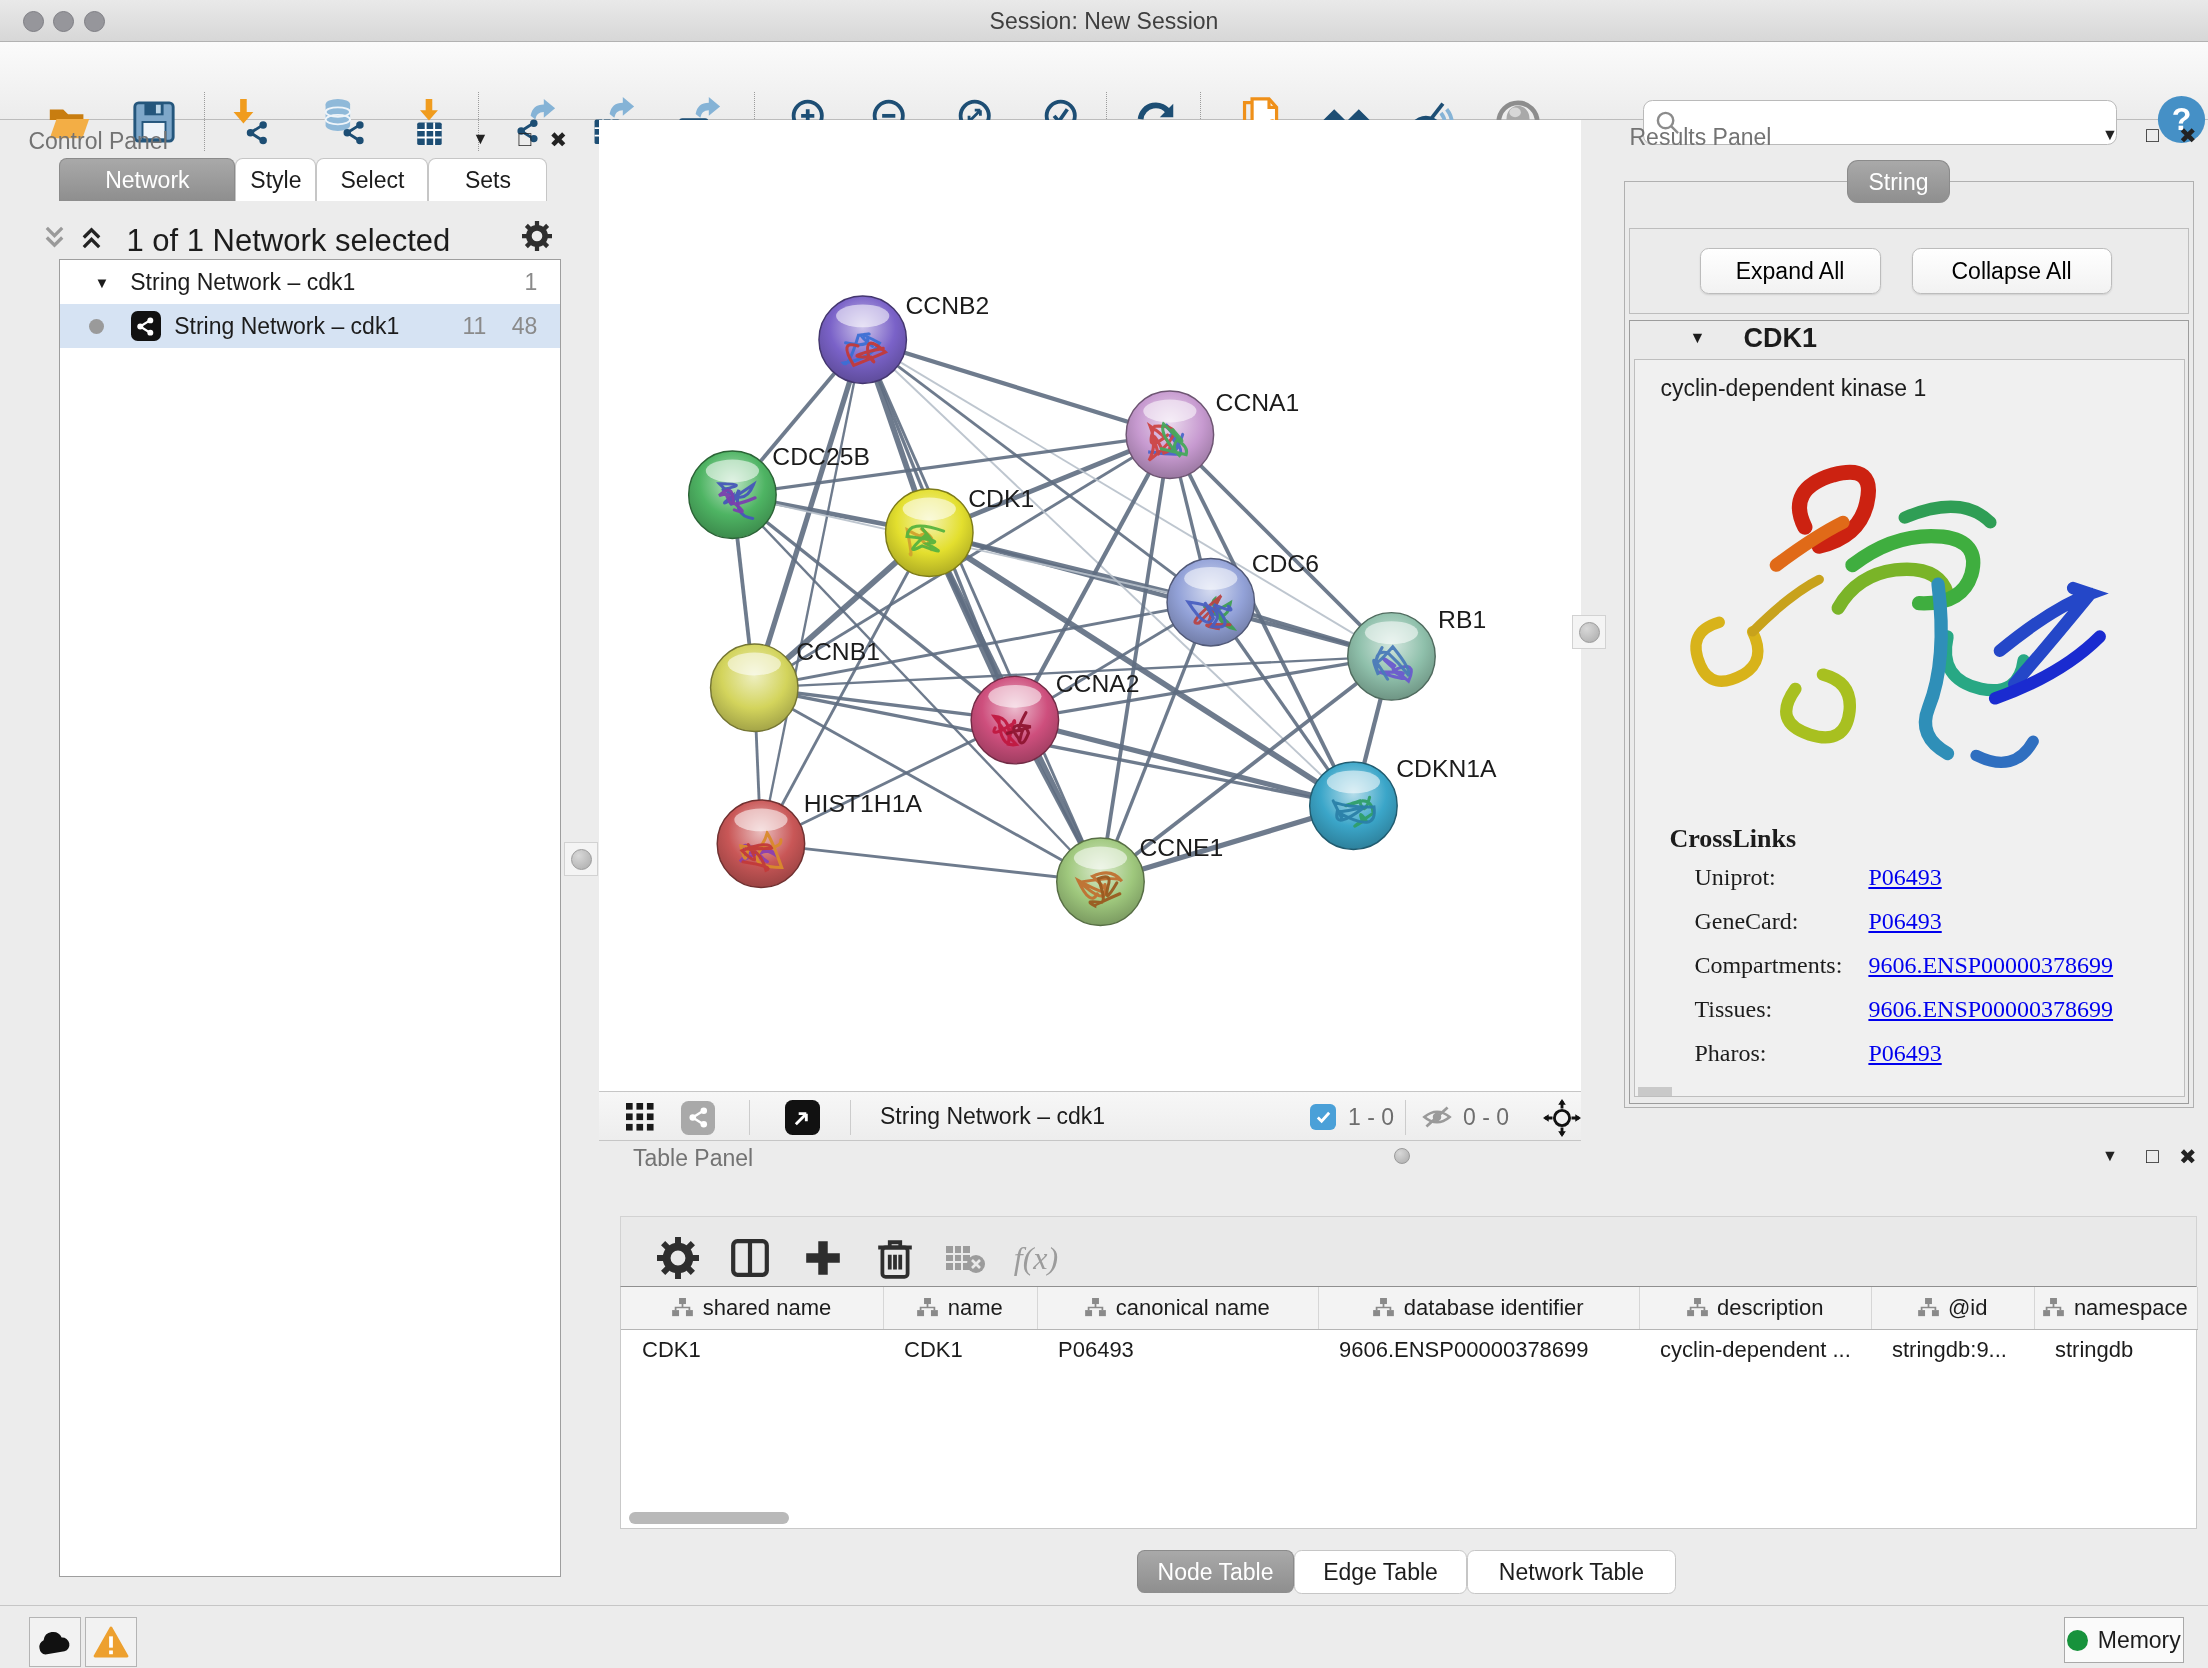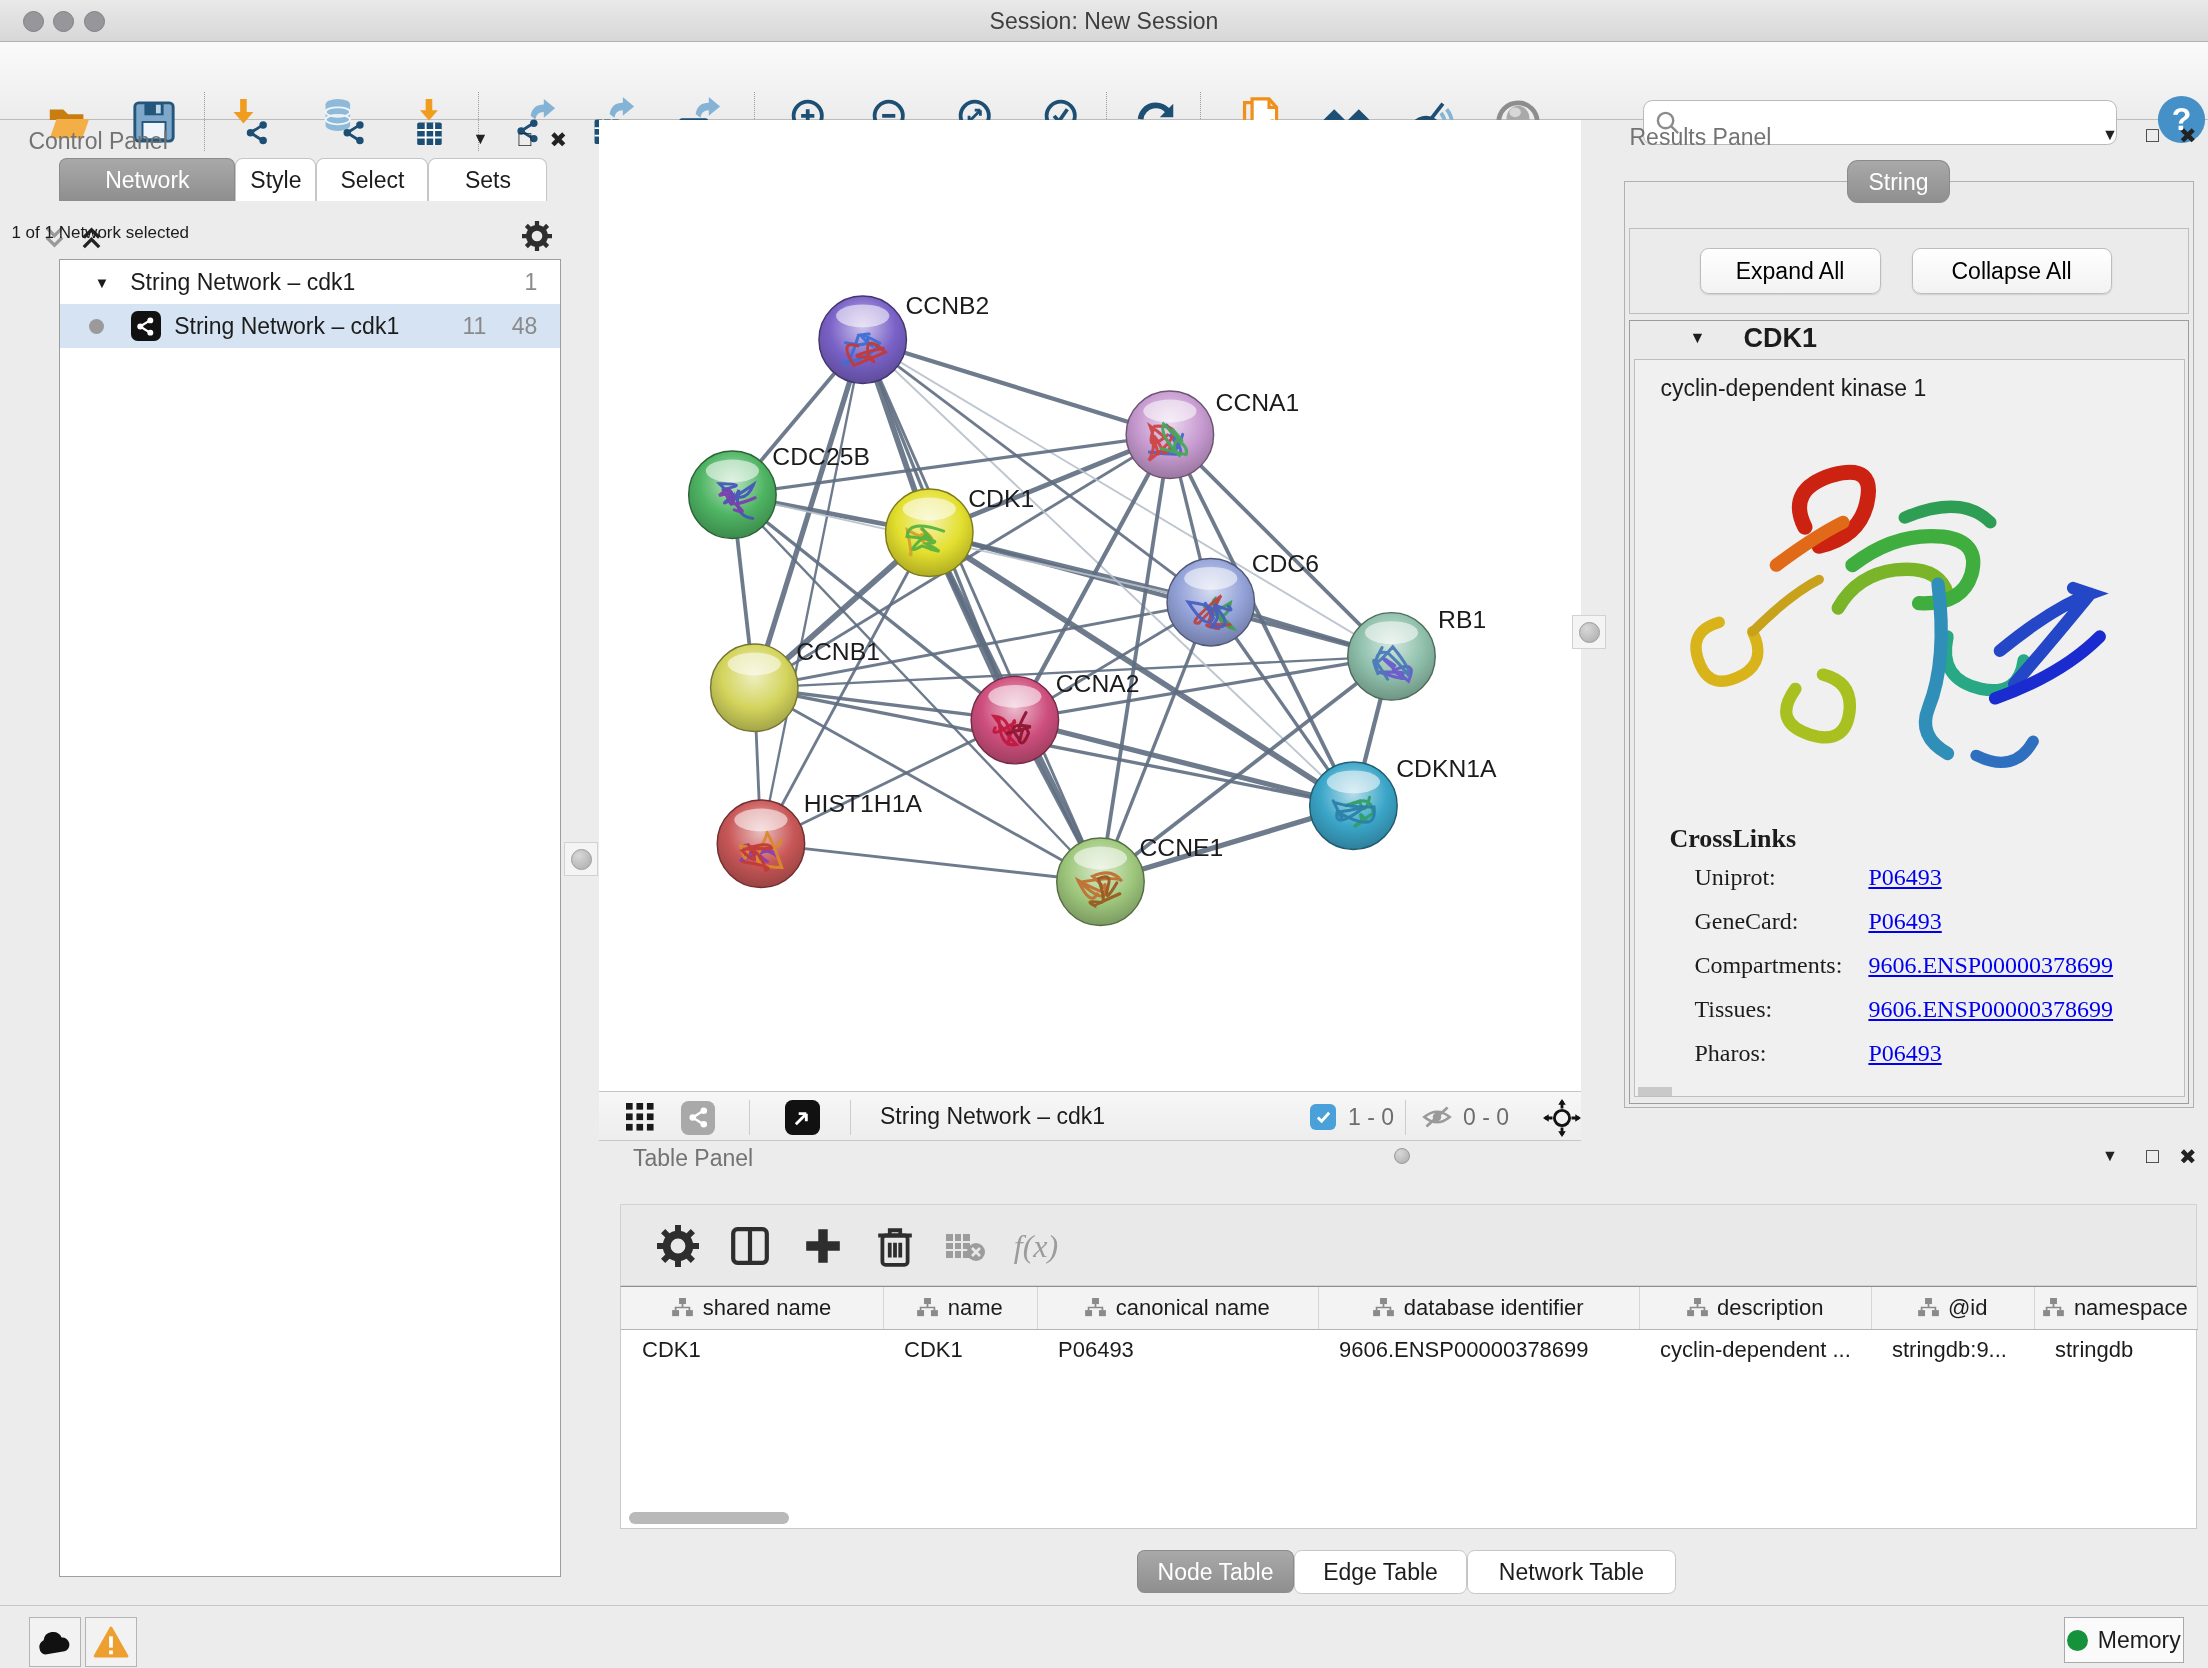--- a/index.html
+++ b/index.html
@@ -57,21 +57,21 @@
     border:1px solid #bcbcbc; border-radius:8.6px; font-size:23px; text-align:center; line-height:44px; box-shadow:0 1px 1.9px rgba(0,0,0,.12); }
   #cdk1-box { left:8.6px; top:200px; width:560px; height:784px; border:1px solid #9c9c9c; background:#ebebeb; }
   #cdk1-inner { left:4.8px; top:38px; width:551px; height:738px; background:#f0f0f0; border:1px solid #bebebe; }
   .serif { font-family:"Liberation Serif", serif; }
   .xl-row { position:relative; height:44px; font-size:24px; }
   .xl-lbl { position:absolute; left:59px; }
   .xl-link { position:absolute; left:233px; color:#0000ee; text-decoration:underline; }
 
   
   #table-panel { left:599px; top:1141px; width:1609px; height:464px; }
-  #tp-toolbar { left:21px; top:63px; width:1577px; height:82px; background:#e9e9e9; border:1px solid #d2d2d2; }
+  #tp-toolbar { left:21px; top:75px; width:1577px; height:82px; background:#e9e9e9; border:1px solid #d2d2d2; }
   .tp-ico { position:absolute; top:20px; width:42px; height:42px; display:flex; align-items:center; justify-content:center; }
   #tp-table { left:21px; top:145px; width:1577px; height:243px; background:#fff; border:1px solid #c9c9c9; border-top:1.9px solid #8f8f8f;}
   table { border-collapse:collapse; table-layout:fixed; width:1575px; }
   th { height:42px; background:#f3f3f3; border-right:1px solid #d6d6d6; border-bottom:1.9px solid #b5b5b5;
        font-weight:normal; font-size:22px; }
   th .thwrap { display:flex; align-items:center; justify-content:center; gap:9.5px; overflow:hidden; white-space:nowrap; }
   td { height:42px; font-size:22px; padding-left:21px; white-space:nowrap; overflow:hidden; }
   #tp-hscroll { left:30px; top:371px; width:160px; height:12.4px; background:#b9b9b9; border-radius:6.7px; }
   #tp-tabs { left:527px; top:409px; }
   #tp-tabs .tab { border-radius:7.6px; border-bottom:1px solid #c6c6c6; }
@@ -296,21 +296,21 @@
 
   <div id="cp-tabs" class="abs"><span class="tab sel" style="width: 176px;">Network</span><span class="tab" style="width: 81px;">Style</span><span class="tab" style="width: 112px;">Select</span><span class="tab" style="width: 119px;">Sets</span></div>
 
   <div id="cp-subrow" class="abs">
     <svg class="abs" style="left:31px;top:9.5px;color:#9a9a9a" width="25" height="25" viewBox="0 0 26 26">
         <use href="#sym-chev2"></use>
       </svg>
     <svg class="abs" style="left:68px;top:9.5px;color:#222;transform:rotate(180deg)" width="25" height="25" viewBox="0 0 26 26">
         <use href="#sym-chev2"></use>
       </svg>
-    <span class="abs" style="left:0;width:554px;text-align:left;top:7.6px;font-size:17px">1 of 1 Network selected</span>
+    <span class="abs" style="left:0;width:554px;text-align:center;top:7.6px;font-size:31px">1 of 1 Network selected</span>
     <svg class="abs" style="left:511px;top:5.7px;color:#2e2e2e" width="30" height="30" viewBox="0 0 32 32">
         <use href="#sym-gear"></use>
       </svg>
   </div>
 
   <div id="cp-list" class="abs">
     <div class="tree-row">
       <span style="margin-left:34px;font-size:15px">▼</span>
       <span style="margin-left:21px">String Network – cdk1</span>
       <span class="cnt" style="position:absolute;right:23px">1</span>

